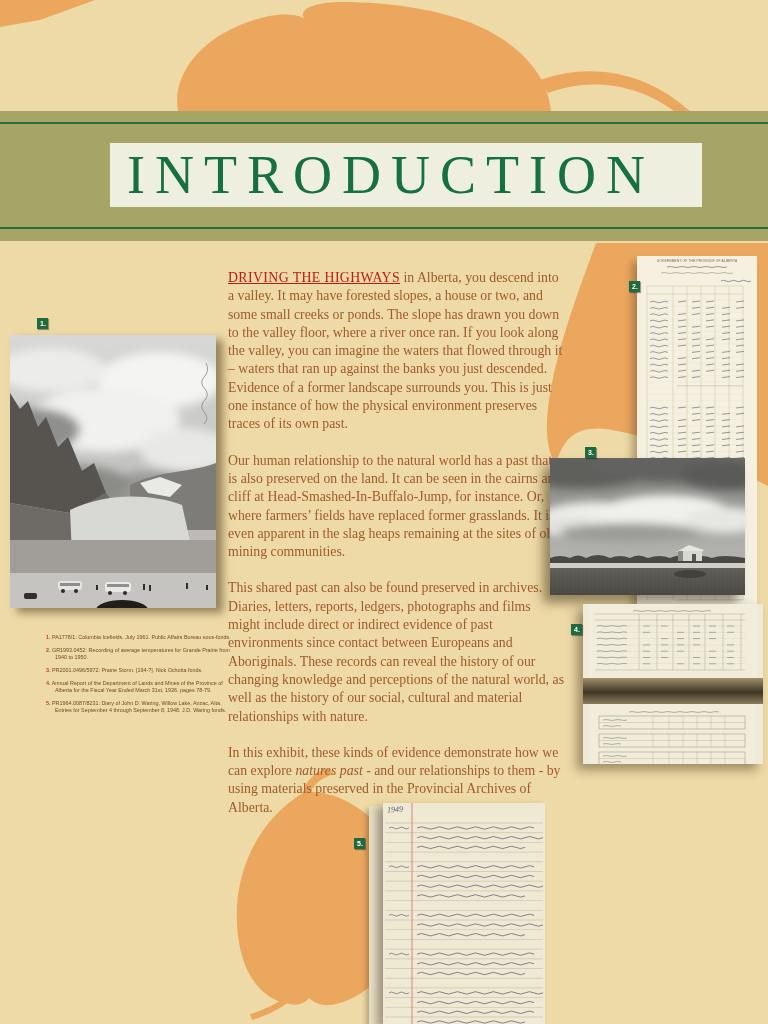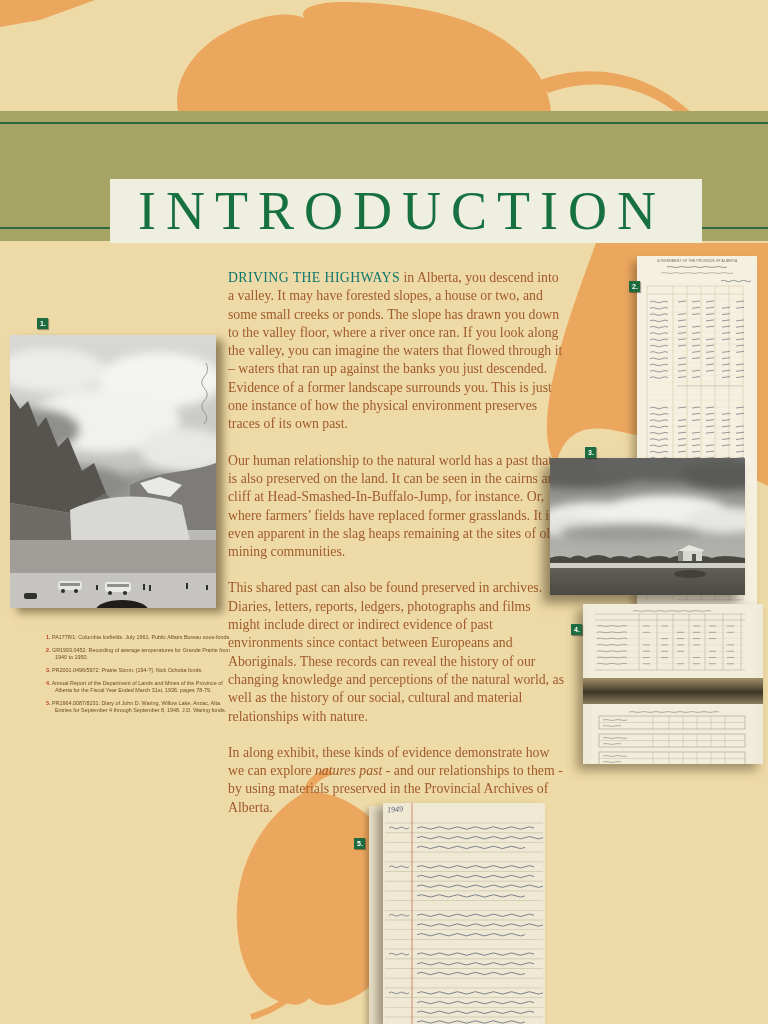--- a/index.html
+++ b/index.html
@@ -6,28 +6,28 @@
   .poster{position:relative;width:768px;height:1024px;background:#eedaa6;overflow:hidden;
           font-family:"Liberation Serif",serif;}
   .leaves{position:absolute;left:0;top:0;z-index:0;}
 
   
   .band{position:absolute;left:0;top:111px;width:768px;height:130px;background:#a6a565;z-index:1;}
   .band-line{position:absolute;left:0;width:768px;height:2px;background:#2a6b40;}
   .band-line.top{top:11px}
   .band-line.bottom{bottom:12px}
   .title-box{position:absolute;left:110px;top:32px;width:592px;height:64px;background:#efefe0;
-             display:flex;align-items:center;padding-left:28px;box-sizing:border-box;margin-top:36px;}
+             display:flex;align-items:center;padding-left:17px;box-sizing:border-box;}
   .page-title{font-size:54px;letter-spacing:10px;color:#177040;line-height:1;white-space:nowrap;}
 
   
   .text-col{position:absolute;left:228px;top:269px;width:336px;z-index:3;color:#a05a2c;
             font-size:13.8px;line-height:18.3px;}
   .text-col p{margin:0 0 18px 0;}
-  .lead{color:#0f766e;letter-spacing:.4px;}
+  .lead{color:#b91c1c;letter-spacing:.4px;text-decoration:underline;}
   .text-col em{}
 
   
   .footnotes{position:absolute;left:46px;top:634px;width:190px;z-index:3;
              font-family:"Liberation Sans",sans-serif;font-size:5.4px;line-height:7px;color:#6e4a28;}
   .fn{margin-bottom:6px;padding-left:9px;text-indent:-9px;}
   .fn b{color:#c04327;}
 
   
   .fig{position:absolute;}
@@ -86,21 +86,21 @@
     <div class="band-line bottom"></div>
     <div class="title-box">
       <span class="page-title">INTRODUCTION</span>
     </div>
   </div>
 
   <div class="text-col">
     <p><span class="lead">DRIVING THE HIGHWAYS</span><span> in Alberta, you descend into a valley. It may have forested slopes, a house or two, and some small creeks or ponds. The slope has drawn you down to the valley floor, where a river once ran. If you look along the valley, you can imagine the waters that flowed through it – waters that ran up against the banks you just descended. Evidence of a former landscape surrounds you. This is just one instance of how the physical environment preserves traces of its own past.</span></p>
     <p>Our human relationship to the natural world has a past that is also preserved on the land. It can be seen in the cairns and cliff at Head-Smashed-In-Buffalo-Jump, for instance. Or, where farmers’ fields have replaced former grasslands. It is even apparent in the slag heaps remaining at the sites of old mining communities.</p>
     <p>This shared past can also be found preserved in archives. Diaries, letters, reports, ledgers, photographs and films might include direct or indirect evidence of past environments since contact between Europeans and Aboriginals. These records can reveal the history of our changing knowledge and perceptions of the natural world, as well as the history of our social, cultural and material relationships with nature.</p>
-    <p><span>In along exhibit, these kinds of evidence demonstrate how we can explore </span><em>natures past</em><span> - and our relationships to them - by using materials preserved in the Provincial Archives of Alberta.</span></p>
+    <p><span>In this exhibit, these kinds of evidence demonstrate how we can explore </span><em>natures past</em><span> - and our relationships to them - by using materials preserved in the Provincial Archives of Alberta.</span></p>
   </div>
 
   <div class="fig fig-mountain">
     <svg width="206" height="273" viewBox="0 0 206 273">
       <defs>
         <linearGradient id="msky" x1="0" y1="0" x2="0" y2="1">
           <stop offset="0" stop-color="#d8d8d6"></stop>
             <stop offset=".55" stop-color="#c0c0be"></stop>
             <stop offset="1" stop-color="#b3b1ad"></stop>
         </linearGradient>

